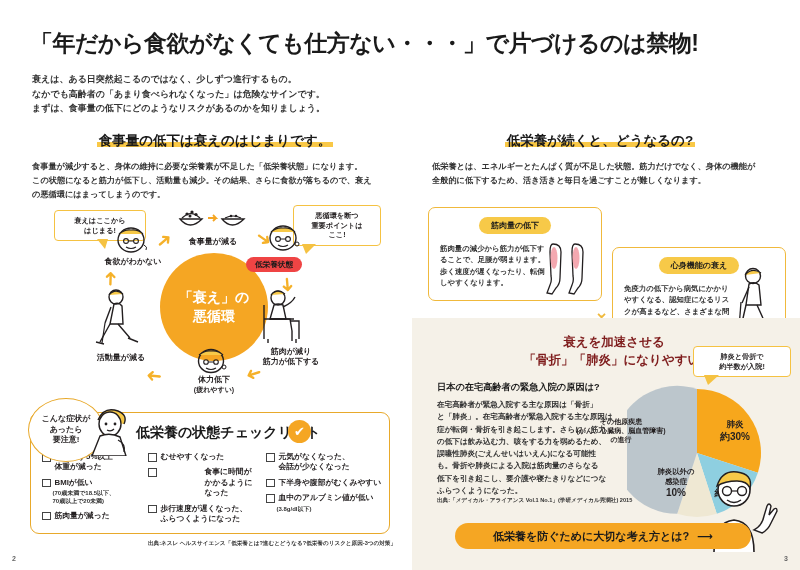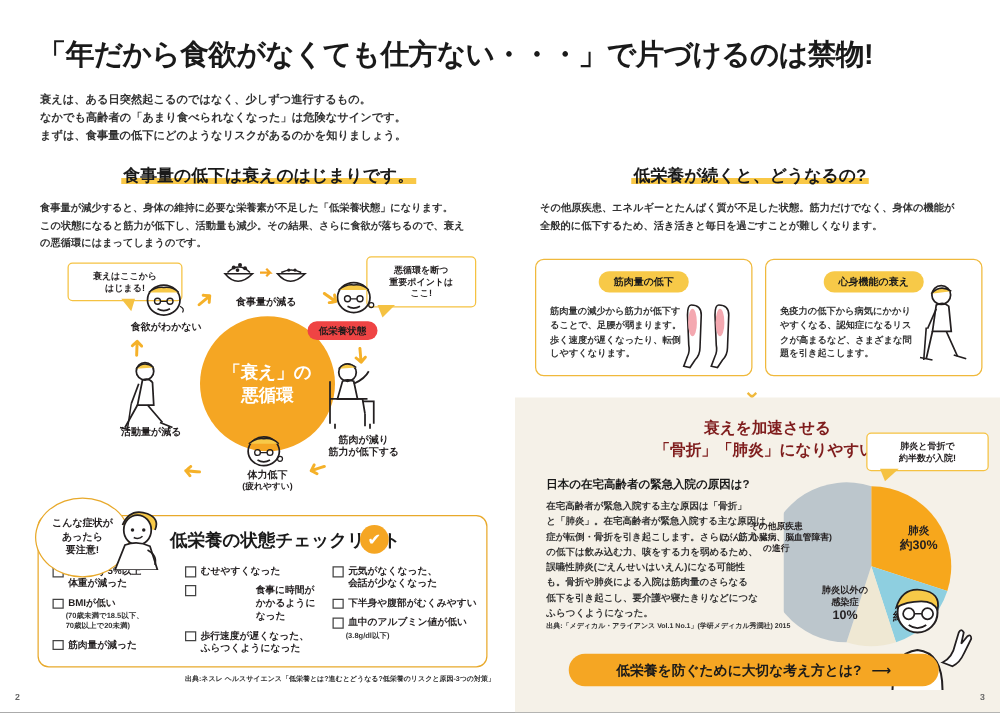--- a/index.html
+++ b/index.html
@@ -107,21 +107,21 @@
     position:absolute;font-size:5.6px;font-weight:700;color:#333;white-space:nowrap;
   }
   #src-left{left:148px;top:540px;}
   #src-right{left:437px;top:497px;}
 
   
   .infobox{
     position:absolute;top:207px;height:92px;border:1.6px solid #f0b93c;border-radius:7px;background:#fff;
   }
   #box-muscle{left:428px;width:172px;}
-  #box-mind{left:612px;width:172px;}
+  #box-mind{left:612px;width:172px;margin-top:40px;}
   .ib-badge{
     position:absolute;left:13px;top:-0px;background:#f7c948;color:#1a1a1a;border-radius:9px;
     font-size:8px;font-weight:700;padding:3px 12px;white-space:nowrap;
   }
   .ib-badge-wrap{position:absolute;left:0;top:9px;width:100%;display:flex;justify-content:center;}
   .ib-text{
     position:absolute;left:11px;top:35px;width:106px;
     font-size:7.4px;font-weight:700;line-height:1.52;color:#333;
   }
   .down-arrow{
@@ -271,21 +271,21 @@
 
     <svg class="glyph" style="left:62px;top:82px;" width="58" height="62" viewBox="0 0 58 62">
       <circle cx="26" cy="10" r="7" fill="none" stroke="#231f20" stroke-width="1.4"></circle>
       <path d="M19 8 q6 -7 14 -1" fill="#f7c948" stroke="#231f20" stroke-width="1.2"></path>
       <path d="M24 17 q5 -2 8 2 l1 18 h-13 z" fill="none" stroke="#231f20" stroke-width="1.4"></path>
       <path d="M21 20 l-6 16" fill="none" stroke="#231f20" stroke-width="1.4"></path>
       <path d="M20 37 l-10 18 M28 37 l12 14" fill="none" stroke="#231f20" stroke-width="1.4"></path>
       <path d="M6 55 l8 2 M38 51 l10 4" fill="none" stroke="#231f20" stroke-width="1.4"></path>
       <path d="M15 36 l-3 20" fill="none" stroke="#231f20" stroke-width="1.2"></path>
     </svg>
-    <div class="node-label" style="left:58px;top:136px;width:70px;">活動量が減る</div>
+    <div class="node-label" style="left:58px;top:148px;width:70px;">活動量が減る</div>
 
     <div class="arrow" style="left:128px;top:26px;transform:rotate(-40deg);">➜</div>
     <div class="arrow" style="left:228px;top:24px;transform:rotate(35deg);">➜</div>
     <div class="arrow" style="left:252px;top:70px;transform:rotate(85deg);">➜</div>
     <div class="arrow" style="left:218px;top:160px;transform:rotate(162deg);">➜</div>
     <div class="arrow" style="left:118px;top:162px;transform:rotate(185deg);">➜</div>
     <div class="arrow" style="left:74px;top:64px;transform:rotate(-88deg);">➜</div>
   </div>
 
   <div id="checklist"></div>
@@ -358,21 +358,21 @@
     <div class="chk-note" style="margin-top:-3px;">(3.8g/dl以下)</div>
   </div>
 
   <div class="src" id="src-left">出典:ネスレ ヘルスサイエンス「低栄養とは?進むとどうなる?低栄養のリスクと原因-3つの対策」</div>
   <div class="pagenum" id="pg-left">2</div>
 
   <div class="sec-head" id="head-right">
     <span>低栄養が続くと、どうなるの?</span>
   </div>
   <div class="body-copy" id="copy-right">
-    <div>その他原疾患、エネルギーとたんぱく質が不足した状態。筋力だけでなく、身体の機能が</div>
+    <div>低栄養とは、エネルギーとたんぱく質が不足した状態。筋力だけでなく、身体の機能が</div>
     <div>全般的に低下するため、活き活きと毎日を過ごすことが難しくなります。</div>
   </div>
 
   <div class="infobox" id="box-muscle">
     <div class="ib-badge-wrap">
       <span class="ib-badge" style="position:relative;left:0;">筋肉量の低下</span>
     </div>
     <div class="ib-text">筋肉量の減少から筋力が低下することで、足腰が弱まります。歩く速度が遅くなったり、転倒しやすくなります。</div>
     <svg style="position:absolute;right:8px;top:34px;" width="48" height="54" viewBox="0 0 48 54">
       <path d="M8 2 q8 0 8 8 l-1 26 q0 6 -4 10 l-4 6 l-5 -1 l3 -8 q2 -4 1 -9 l-1 -24 q0 -8 3 -8 z" fill="none" stroke="#231f20" stroke-width="1.3"></path>

